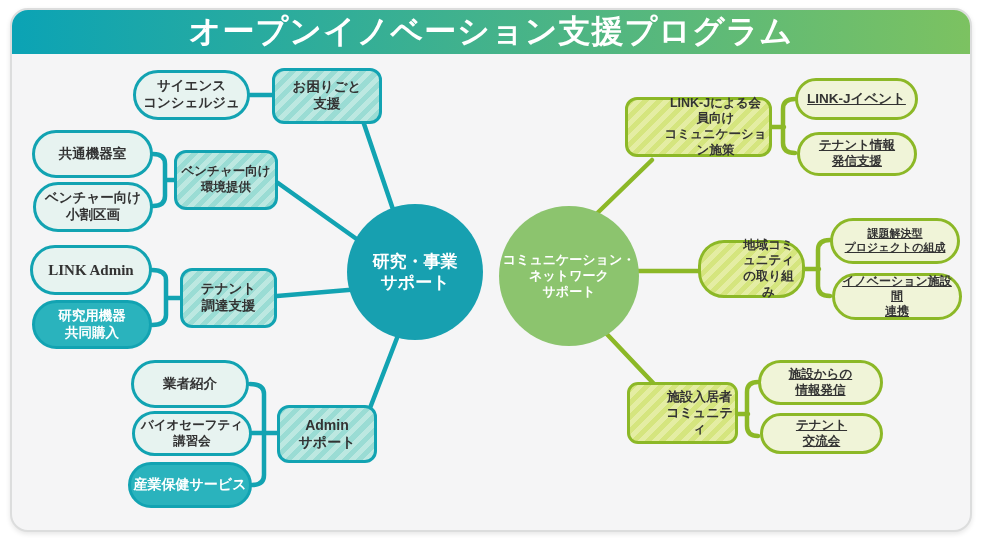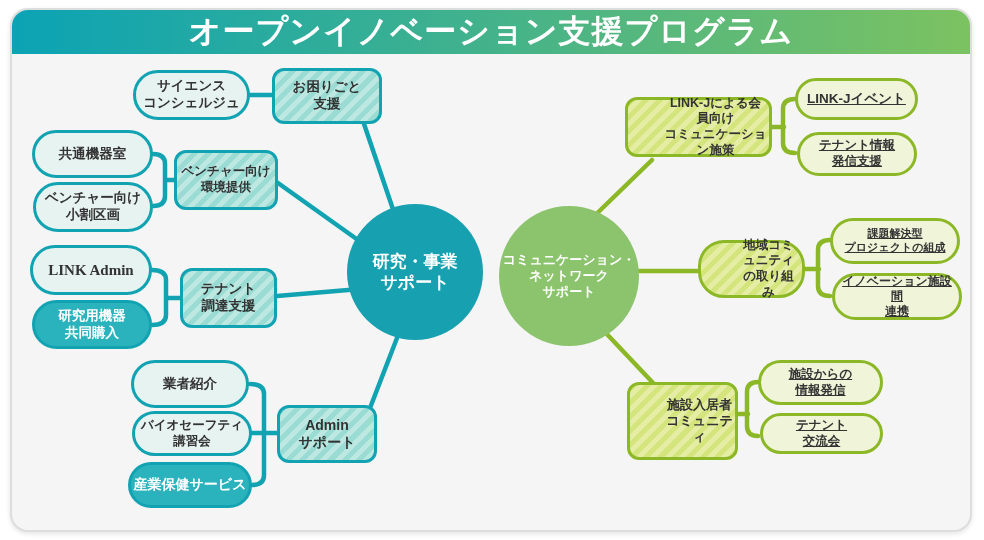--- a/index.html
+++ b/index.html
@@ -99,21 +99,21 @@
   <div class="node hub hub-teal" style="left:347px;top:204px;width:136px;height:136px;">研究・事業
 サポート</div>
   <div class="node hub hub-green" style="left:499px;top:206px;width:140px;height:140px;font-family:Liberation Serif, serif;">コミュニケーション・
 ネットワーク
 サポート</div>
 
   <div class="node box-green" style="left:625px;top:97px;width:147px;height:60px;">LINK-Jによる会員向け
 コミュニケーション施策</div>
   <div class="node box-green" style="left:698px;top:240px;width:107px;height:58px;border-radius:26px;">地域コミュニティ
 の取り組み</div>
-  <div class="node box-green" style="left:627px;top:382px;width:111px;height:78px;font-size:13px;">施設入居者
+  <div class="node box-green" style="left:627px;top:382px;width:111px;height:62px;font-size:13px;border-radius:11px;">施設入居者
 コミュニティ</div>
 
   <div class="node pill-green" style="left:795px;top:78px;width:123px;height:42px;font-size:13.5px;">LINK-Jイベント</div>
   <div class="node pill-green" style="left:797px;top:132px;width:120px;height:44px;">テナント情報
 発信支援</div>
   <div class="node pill-green" style="left:830px;top:218px;width:130px;height:46px;font-size:11px;">課題解決型
 プロジェクトの組成</div>
   <div class="node pill-green" style="left:832px;top:273px;width:130px;height:47px;font-size:12px;">イノベーション施設間
 連携</div>
   <div class="node pill-green" style="left:758px;top:360px;width:125px;height:45px;">施設からの

